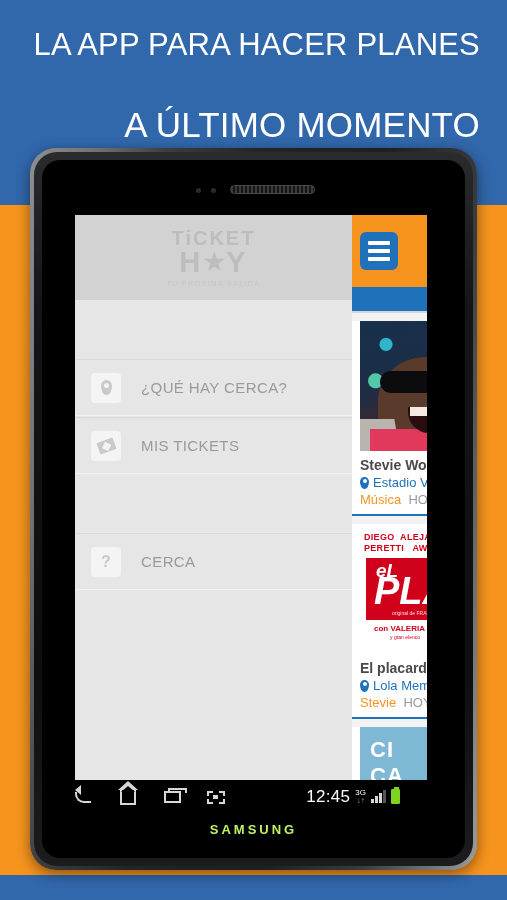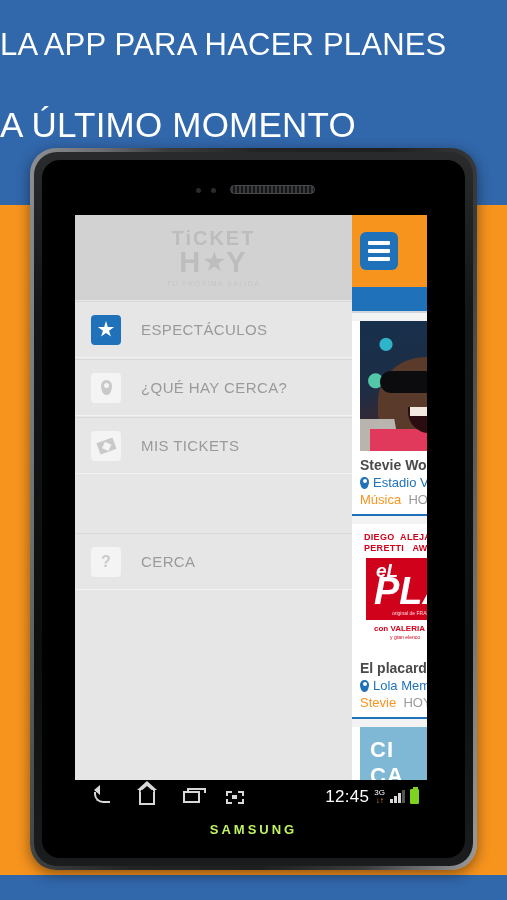--- a/index.html
+++ b/index.html
@@ -21,21 +21,21 @@
   }
   .band-blue-bottom {
     position: absolute; left: 0; top: 875px;
     width: 507px; height: 25px;
     background: #3167ab;
   }
   
   .promo {
     position: absolute; left: 0; top: 26px;
     width: 480px;
-    text-align: left;
+    text-align: right;
     color: #ffffff;
     z-index: 4;
     pointer-events: none;
   }
   .promo-l1 {
     font-size: 31px; line-height: 38px;
     letter-spacing: .2px; white-space: nowrap;
   }
   .promo-l2 {
     font-size: 35px; line-height: 42px;
@@ -295,21 +295,21 @@
     color:#ffffff; font-size:22px; font-weight:bold;
     line-height:26px; letter-spacing:1px; white-space:nowrap;
   }
 
   
   .status-strip {
     position:absolute; left:0; top:0; width:352px; height:3px;
     background:linear-gradient(90deg,#e9e9e9 0 77%, #1f72ba 77% 95%, #2b2b2b 95% 100%);
   }
   .navbar {
-    position:absolute; left:77px; top:780px;
+    position:absolute; left:58px; top:780px;
     width:352px; height:33px; background:#000000;
     display:flex; align-items:center; z-index:6;
   }
   .nav-ic { width:34px; height:22px; margin-left:10px; position:relative; flex:none; }
   .nav-back {
     width:16px; height:11px; border:2px solid #d8d8d8;
     border-top:none; border-right:none;
     border-radius:0 0 0 9px; position:absolute; left:7px; top:6px;
   }
   .nav-back::after {
@@ -397,26 +397,20 @@
       <div class="logo-box">
         <div class="logo-t">TiCKET</div>
         <div class="logo-h">
           <span>H</span>
           <span class="logo-star"></span>
           <span>Y</span>
         </div>
         <div class="logo-sub">TU PRÓXIMA SALIDA</div>
       </div>
 
-      <div class="menu-item" style="top:86px">
-        <span class="mi-icon active">
-            <span class="ic-star"></span>
-          </span>
-        <span class="mi-label">ESPECTÁCULOS</span>
-      </div>
 
       <div class="menu-item" style="top:202px">
         <span class="mi-icon">
             <span class="ic-ticket"></span>
           </span>
         <span class="mi-label">MIS TICKETS</span>
       </div>
 
       <div class="menu-item" style="top:144px">
         <span class="mi-icon">

